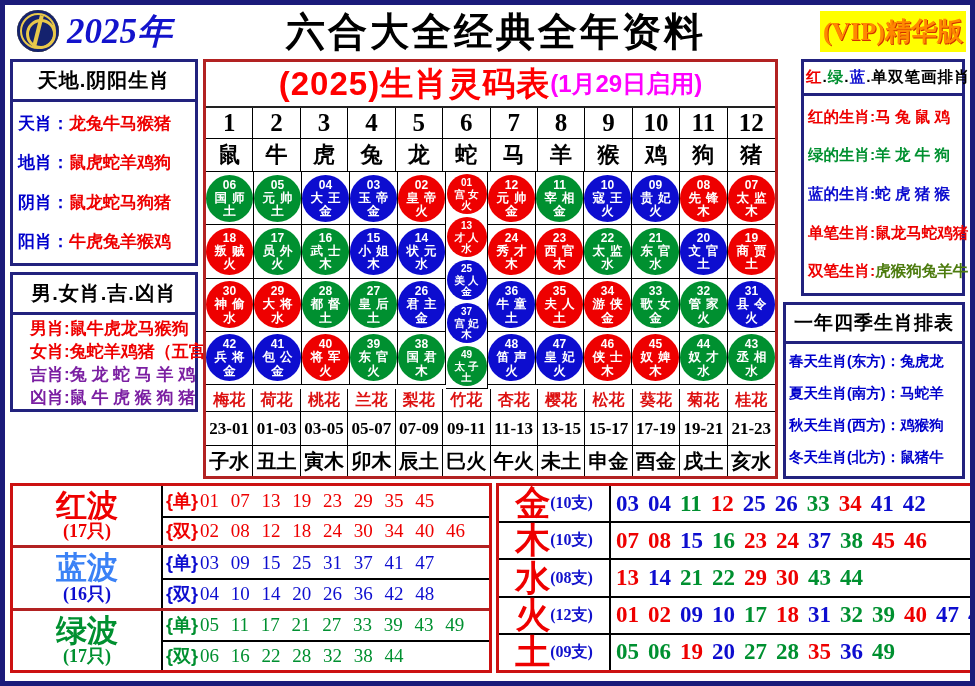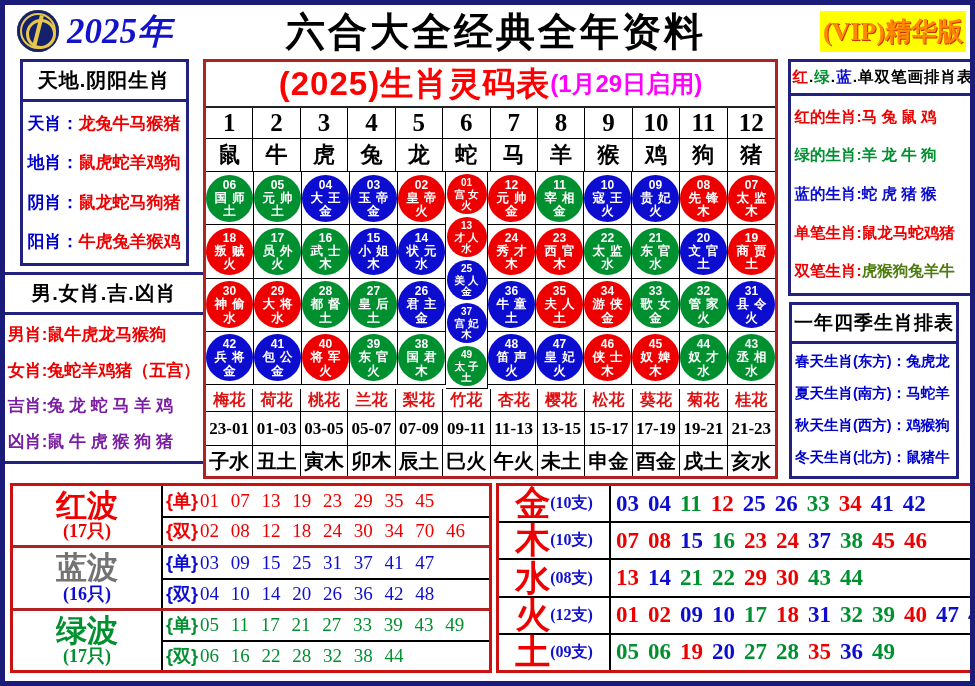--- a/index.html
+++ b/index.html
@@ -12,21 +12,21 @@
   .logo::before{content:"";position:absolute;left:9px;top:9px;width:24px;height:24px;border:3px solid #e8c84a;border-radius:50%;}
   .logo::after{content:"";position:absolute;left:19px;top:5px;width:4px;height:32px;background:#e8c84a;transform:rotate(14deg);}
   .year{font-family:"Liberation Serif",serif;font-style:italic;font-weight:bold;color:#1313cc;
         font-size:35px;margin-left:8px;white-space:nowrap;}
   .big-title{flex:1;text-align:center;font-family:"Liberation Serif",serif;font-weight:900;
         font-size:39px;color:#000;letter-spacing:3px;white-space:nowrap;line-height:1;}
   .vip{background:#ffff00;color:#ff8800;font-weight:900;font-size:26px;padding:3px 3px;
         text-shadow:1px 1px 0 #d03000;white-space:nowrap;font-family:"Liberation Serif",serif;}
   
   .content{display:flex;gap:5px;padding:2px 5px;height:424px;box-sizing:border-box;}
-  .sidecol{width:188px;flex:none;display:flex;flex-direction:column;align-items:center;}
+  .sidecol{width:188px;flex:none;display:flex;flex-direction:column;}
   .sidecol.right{width:182px;}
   .box{border:3px solid #22227e;background:#fff;display:flex;flex-direction:column;box-sizing:border-box;}
   .box-hd{text-align:center;font-weight:900;color:#000;padding:5px 2px;border-bottom:3px solid #22227e;
           font-size:20px;letter-spacing:1px;white-space:nowrap;}
   .box-bd{flex:1;display:flex;flex-direction:column;justify-content:space-around;padding:2px 5px;}
   .side-row{font-weight:900;font-size:17px;white-space:nowrap;}
   
   .main{flex:1;border:3px solid #b22222;display:flex;flex-direction:column;box-sizing:border-box;background:#fff;}
   .main-title{height:44px;display:flex;align-items:center;justify-content:center;border-bottom:2px solid #222;white-space:nowrap;}
   .mt-a{color:#ff0000;font-weight:900;font-size:33px;letter-spacing:1px;}
@@ -93,21 +93,21 @@
     <div class="sidecol" style="gap:6px;">
       <div class="box" style="height:207px;">
         <div class="box-hd">天地.阴阳生肖</div>
         <div class="box-bd" id="leftTopRows">
             <div class="side-row"><span style="color: rgb(0, 0, 204);">天肖：</span><span style="color: rgb(238, 0, 0);">龙兔牛马猴猪</span></div>
             <div class="side-row"><span style="color: rgb(0, 0, 204);">地肖：</span><span style="color: rgb(238, 0, 0);">鼠虎蛇羊鸡狗</span></div>
             <div class="side-row"><span style="color: rgb(0, 0, 204);">阴肖：</span><span style="color: rgb(238, 0, 0);">鼠龙蛇马狗猪</span></div>
             <div class="side-row"><span style="color: rgb(0, 0, 204);">阳肖：</span><span style="color: rgb(238, 0, 0);">牛虎兔羊猴鸡</span></div>
           </div>
       </div>
-      <div class="box" style="height:192px;">
+      <div class="box" style="height:140px;">
         <div class="box-hd">男.女肖.吉.凶肖</div>
         <div class="box-bd" id="leftBotRows" style="padding:2px 17px;">
             <div class="side-row"><span style="color: rgb(238, 0, 0);">男肖:</span><span style="color: rgb(238, 0, 0);">鼠牛虎龙马猴狗</span></div>
             <div class="side-row"><span style="color: rgb(238, 0, 0);">女肖:</span><span style="color: rgb(238, 0, 0);">兔蛇羊鸡猪（五宫）</span></div>
             <div class="side-row"><span style="color: rgb(123, 31, 162);">吉肖:</span><span style="color: rgb(123, 31, 162);">兔 龙 蛇 马 羊 鸡</span></div>
             <div class="side-row"><span style="color: rgb(123, 31, 162);">凶肖:</span><span style="color: rgb(123, 31, 162);">鼠 牛 虎 猴 狗 猪</span></div>
           </div>
       </div>
     </div>
 
@@ -577,26 +577,26 @@
           <div class="wave-label">
             <div class="wave-name" style="color: rgb(238, 0, 0);">红波</div>
             <div class="wave-count" style="color: rgb(238, 0, 0);">(17只)</div>
           </div>
           <div class="wave-row">
             <span class="wave-tag" style="color: rgb(238, 0, 0);">{单}</span>
             <span class="wave-nums" style="color: rgb(238, 0, 0);">01 07 13 19 23 29 35 45</span>
           </div>
           <div class="wave-row second">
             <span class="wave-tag" style="color: rgb(238, 0, 0);">{双}</span>
-            <span class="wave-nums" style="color: rgb(238, 0, 0);">02 08 12 18 24 30 34 70 46</span>
+            <span class="wave-nums" style="color: rgb(238, 0, 0);">02 08 12 18 24 30 34 40 46</span>
           </div>
         </div>
         <div class="wave-group">
           <div class="wave-label">
-            <div class="wave-name" style="color: #737373;">蓝波</div>
+            <div class="wave-name" style="color: #3b82f6;">蓝波</div>
             <div class="wave-count" style="color: rgb(13, 13, 207);">(16只)</div>
           </div>
           <div class="wave-row">
             <span class="wave-tag" style="color: rgb(13, 13, 207);">{单}</span>
             <span class="wave-nums" style="color: rgb(13, 13, 207);">03 09 15 25 31 37 41 47</span>
           </div>
           <div class="wave-row second">
             <span class="wave-tag" style="color: rgb(13, 13, 207);">{双}</span>
             <span class="wave-nums" style="color: rgb(13, 13, 207);">04 10 14 20 26 36 42 48</span>
           </div>

